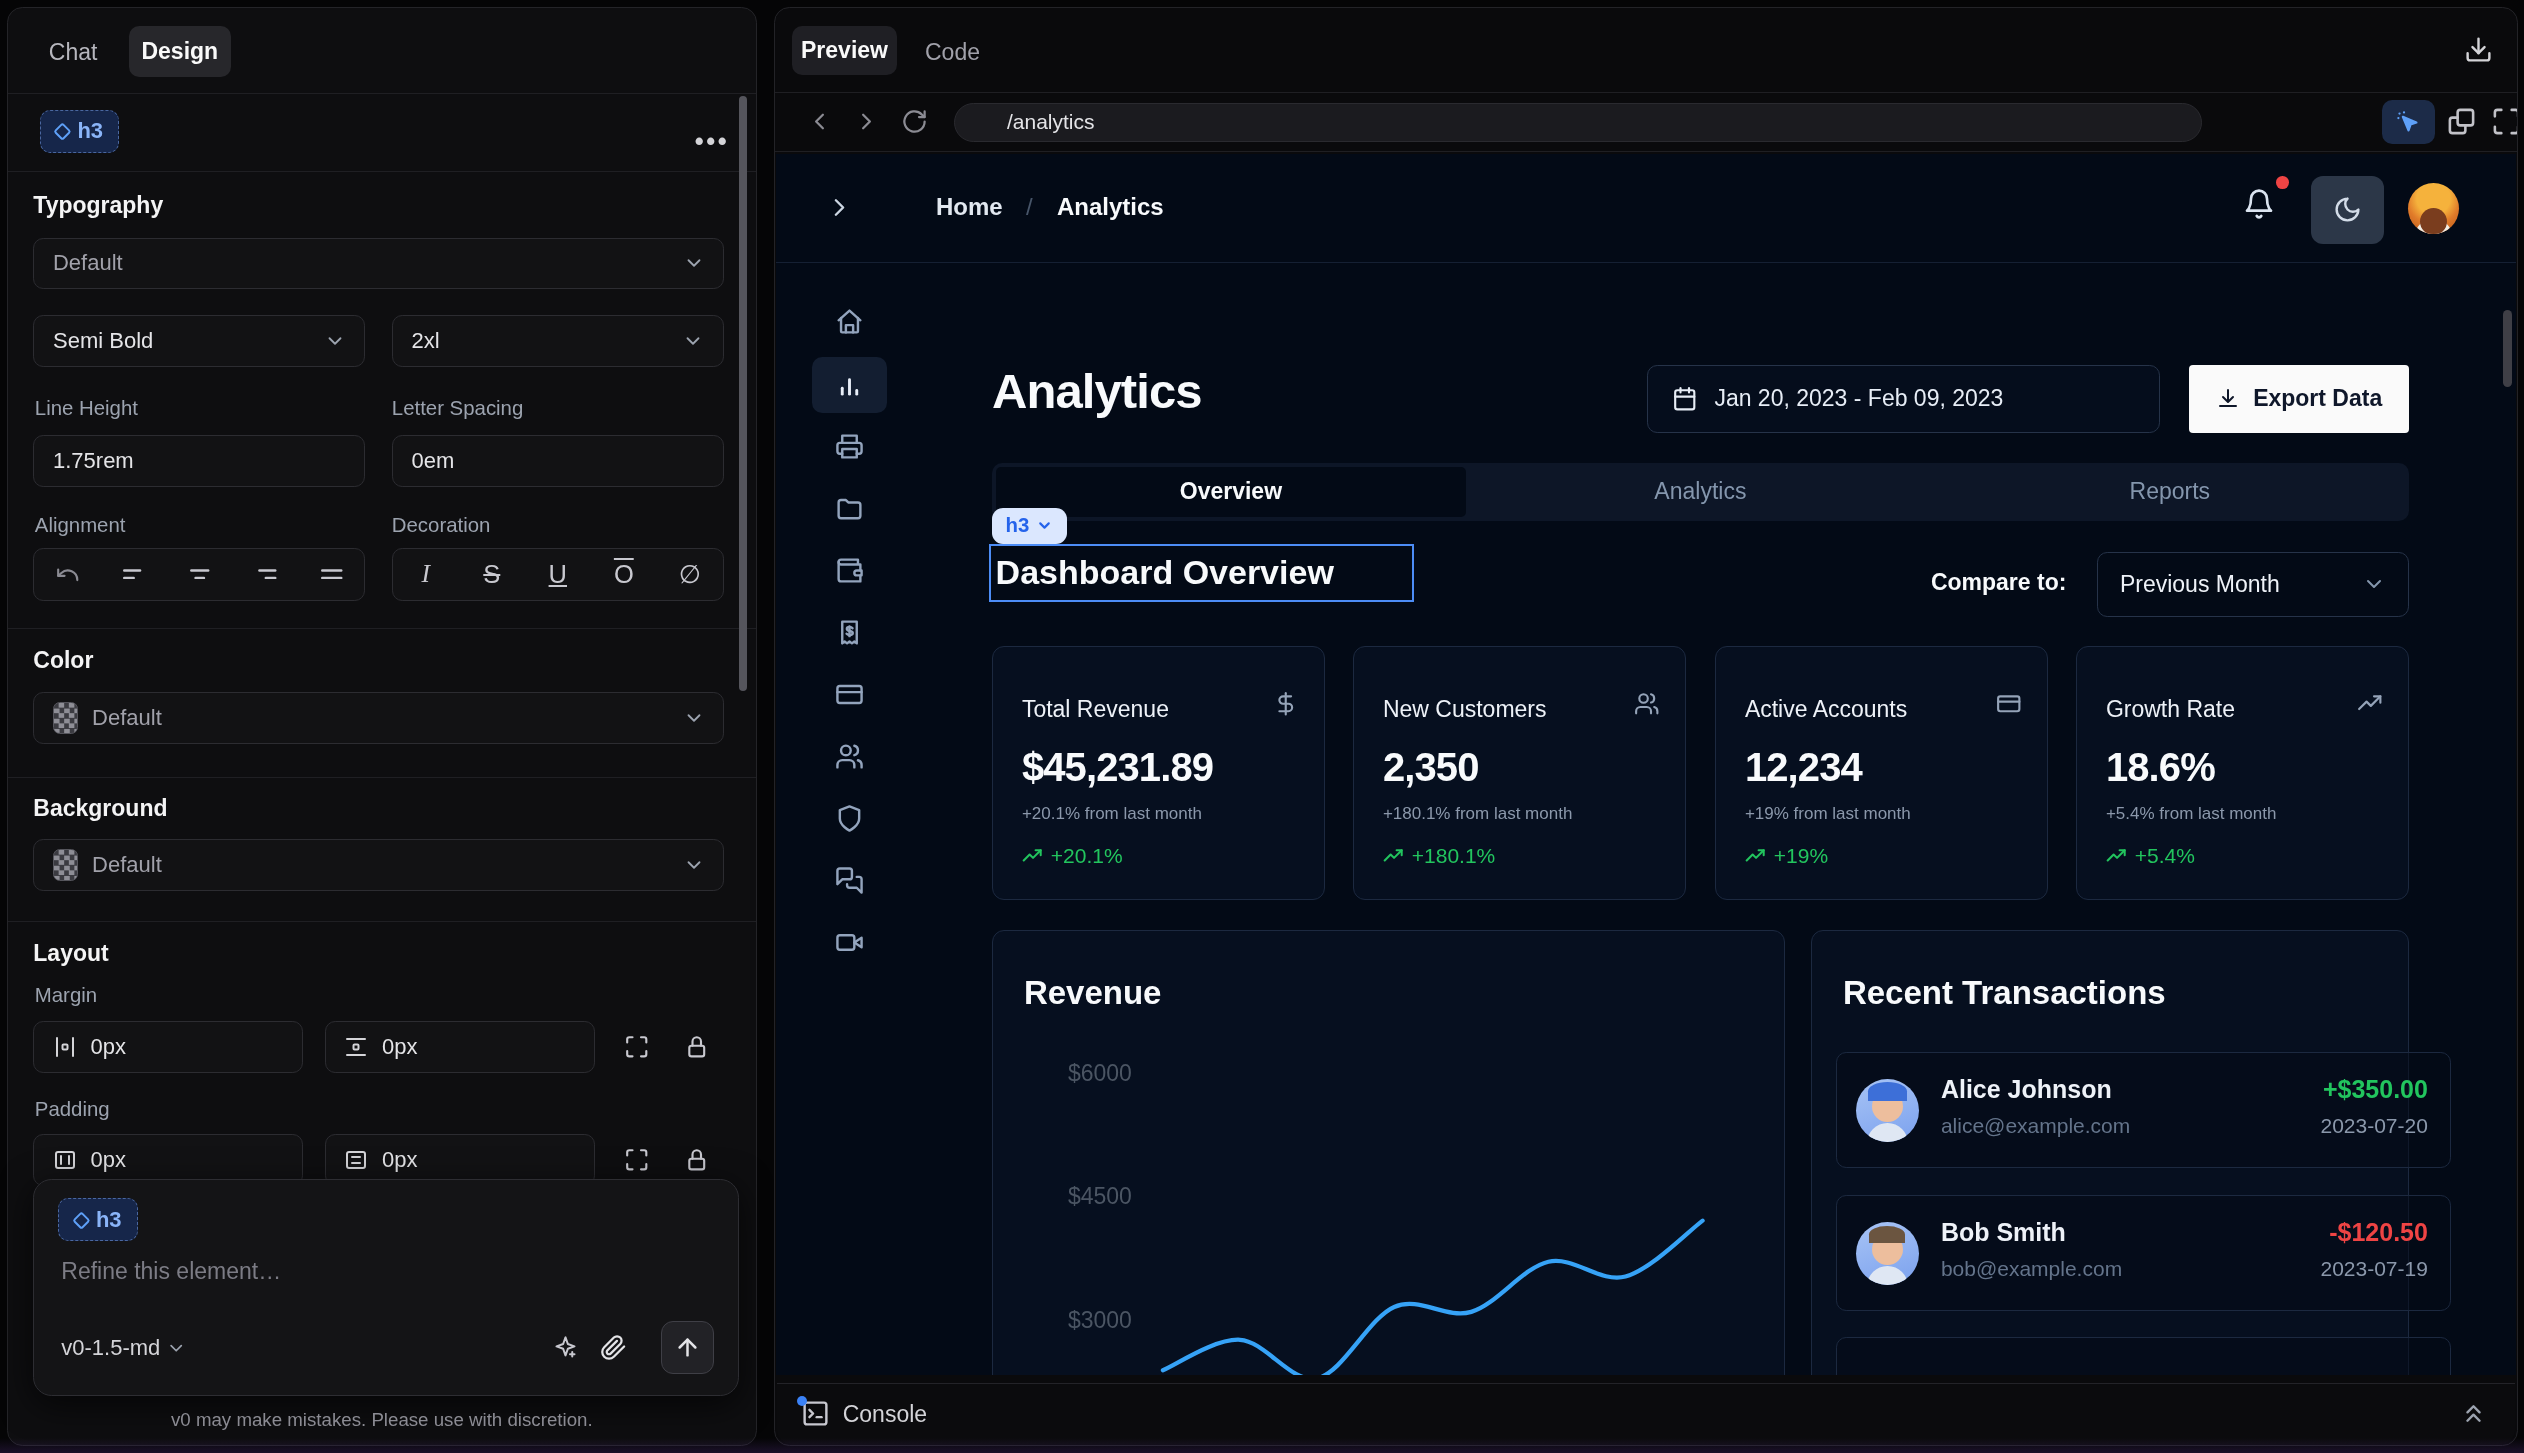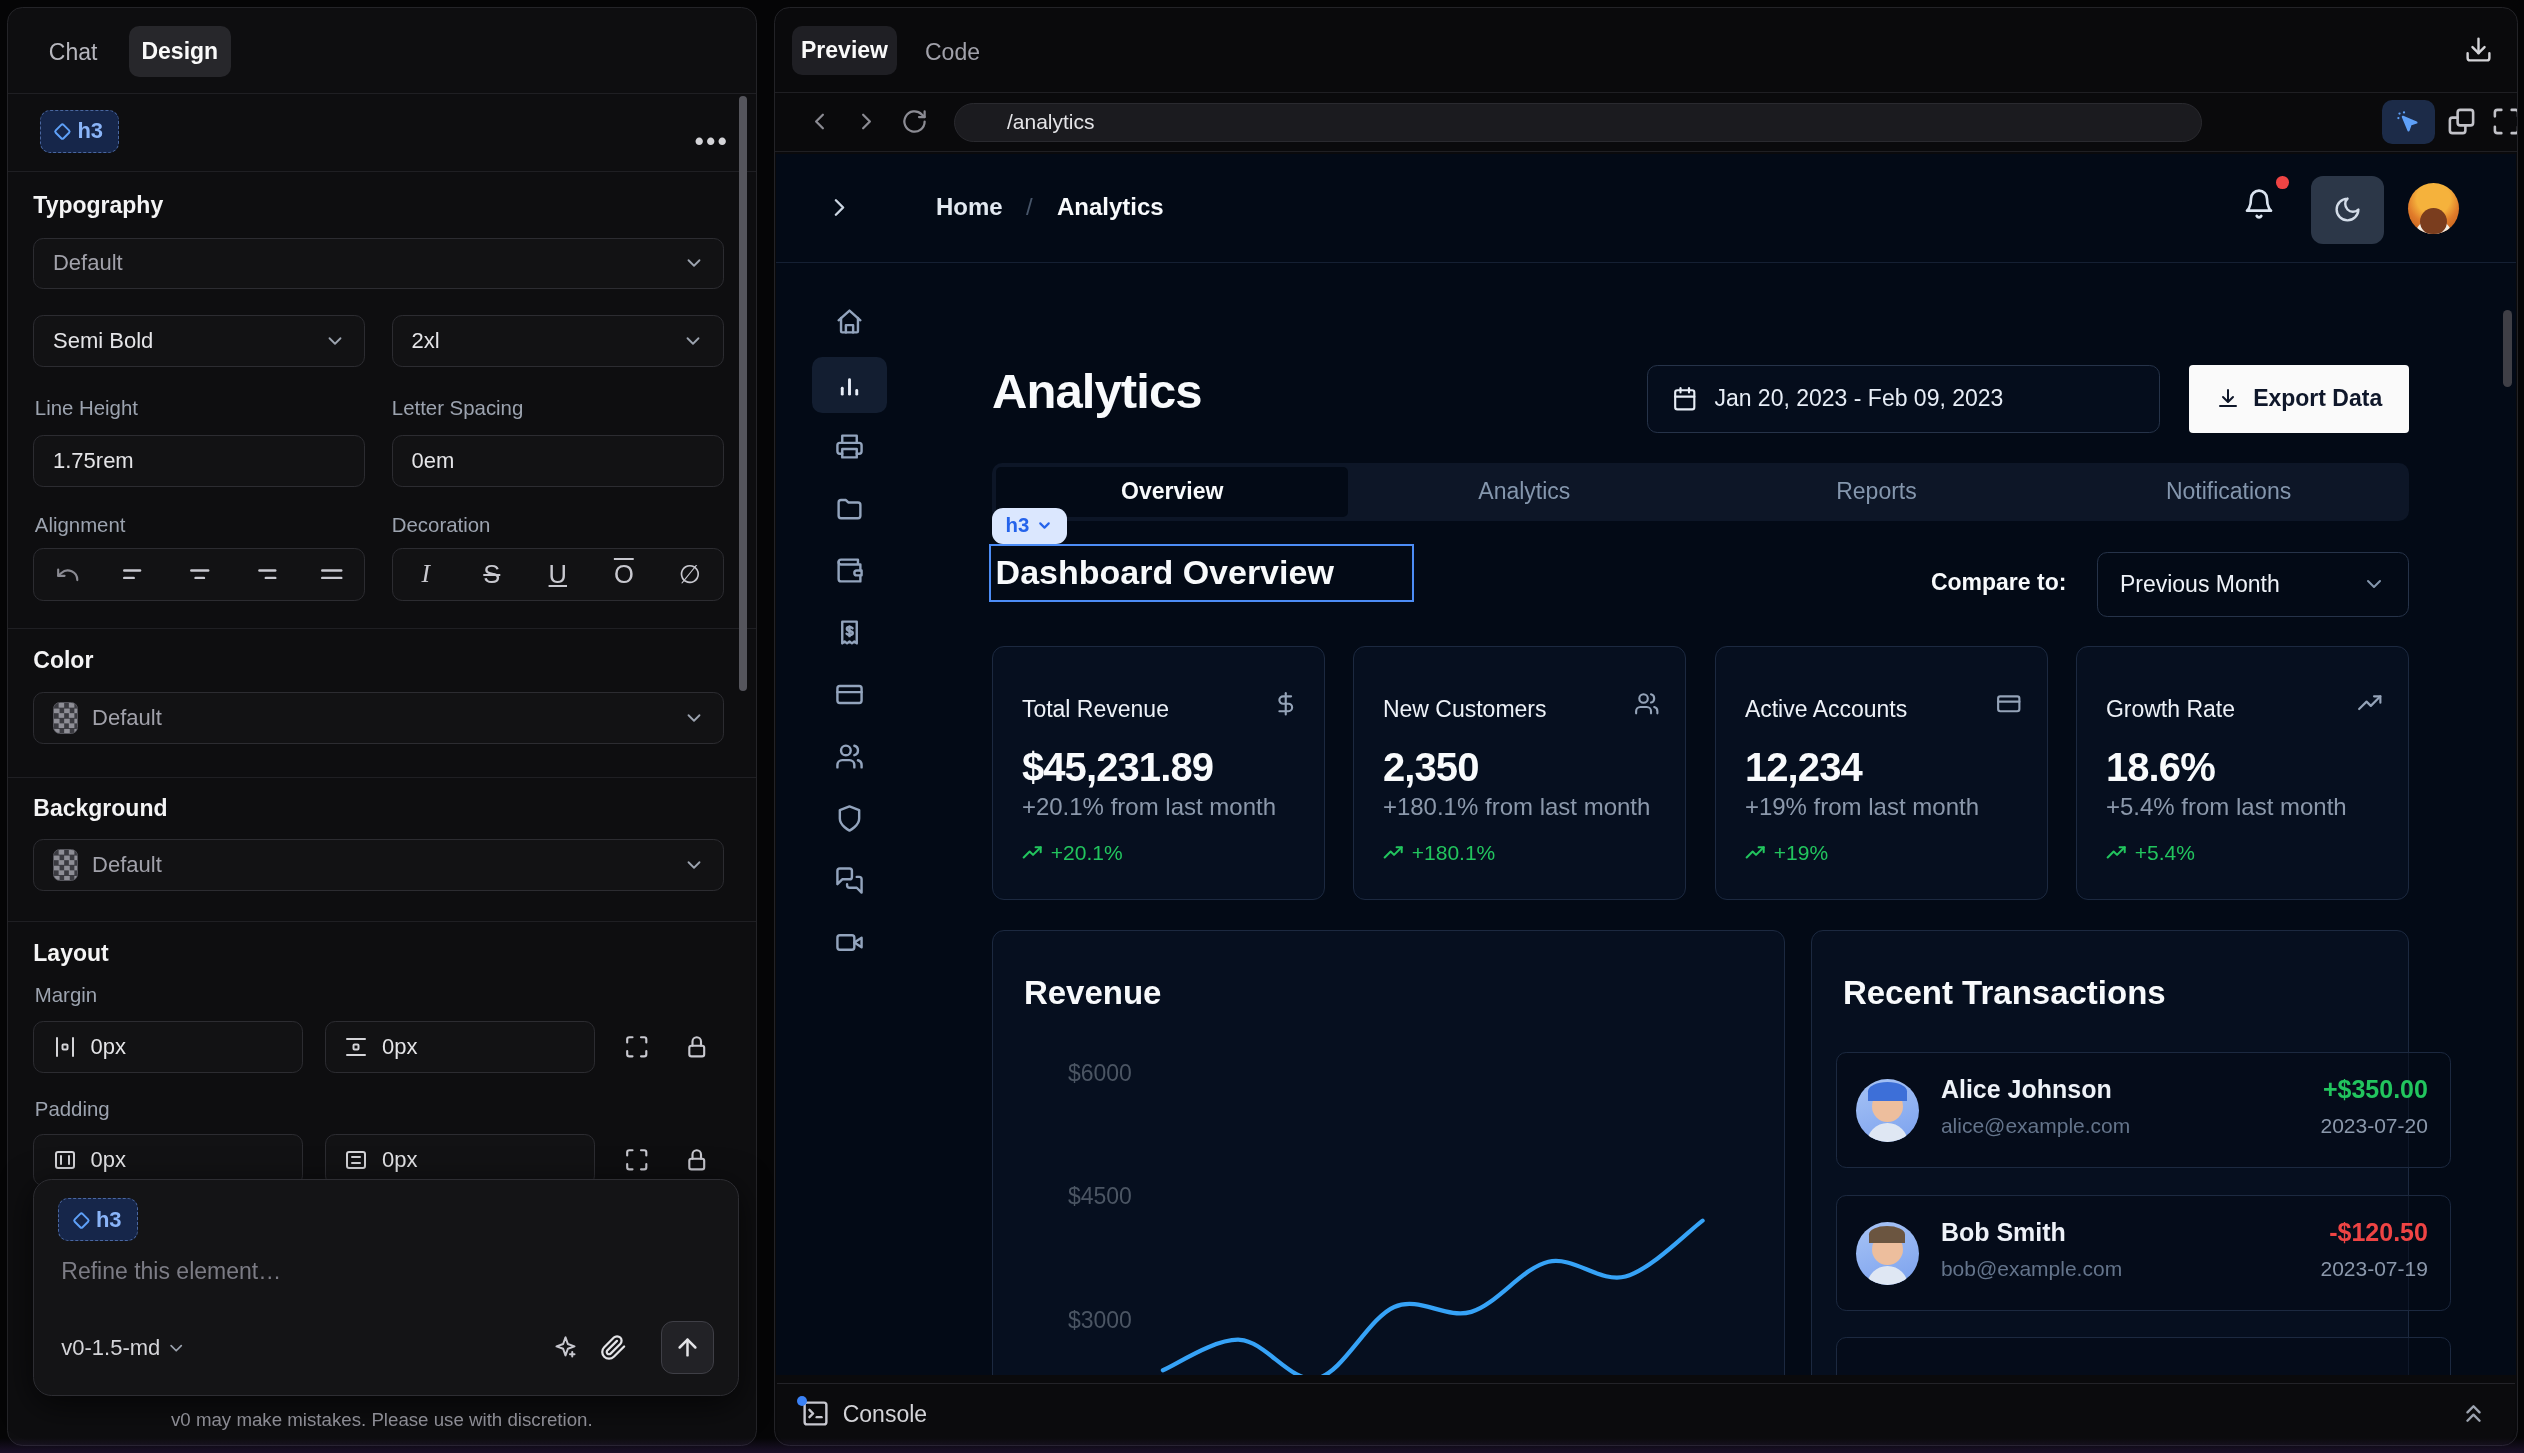--- a/index.html
+++ b/index.html
@@ -71,21 +71,21 @@
   .h3pill { position:absolute; top:245px; left:0; height:36px; padding:0 13.6px; background:#dbe7fe; border-radius:11px; display:flex; align-items:center; gap:6.8px; color:#2563eb; font-size:20.4px; font-weight:700; z-index:3; }
   .sect-box { position:absolute; top:281px; left:-3.4px; width:425px; height:58px; border:2.1px solid #4d8df6; display:flex; align-items:center; padding-left:5.1px; }
   .sect-title { font-size:34px; font-weight:600; }
   .cmp-label { position:absolute; top:306px; left:939px; font-size:23px; font-weight:600; }
   .cmp-sel { position:absolute; top:289px; left:1105px; width:312px; height:65px; border:0.9px solid #263349; border-radius:10.2px; display:flex; align-items:center; padding:0 22px; font-size:23px; color:#eef2f8; }
   .cmp-sel svg { margin-left:auto; color:#8496ad; }
   .stat { position:absolute; top:383px; width:333px; height:254px; background:#060f1f; border:0.9px solid #1c2940; border-radius:12px; padding:49px 29px 0; }
   .stat .lbl { font-size:23px; font-weight:500; color:#eef2f8; }
   .stat .sic { position:absolute; right:25.5px; top:44px; color:#94a3b8; }
   .stat .val { margin-top:22px; font-size:40px; font-weight:700; letter-spacing:-0.9px; }
-  .stat .sub { margin-top:3px; font-size:24px; color:#8b98ab; }
+  .stat .sub { margin-top:14px; font-size:17px; color:#8b98ab; }
   .trend { margin-top:20.4px; display:flex; align-items:center; gap:8.5px; font-size:21px; color:#22c55e; }
   .card { position:absolute; top:667px; height:612px; background:#060f1f; border:0.9px solid #1c2940; border-radius:12px; }
   .rev-card { left:0; width:793px; }
   .trx-card { left:819px; width:598px; }
   .card-title { position:absolute; top:43px; left:31px; font-size:33px; font-weight:700; }
   .ytick { position:absolute; left:75px; width:102px; font-size:23px; color:#4b5563; }
   .trx-item { position:absolute; left:24px; width:615px; height:116px; border:0.9px solid #1c2940; border-radius:10.2px; background:rgba(3,10,22,.5); }
   .trx-avatar { position:absolute; left:18.7px; top:26px; width:63px; height:63px; border-radius:50%; background:linear-gradient(160deg,#a8c4f5,#7ba1ee); overflow:hidden; }
   .trx-avatar::before { content:""; position:absolute; left:16px; top:12px; width:31px; height:31px; border-radius:50%; background:#edbe9d; }
   .trx-avatar.alice::after { content:""; position:absolute; left:12px; top:3.4px; width:39px; height:18.7px; border-radius:50% 50% 0 0; background:#3d6fd8; }
@@ -497,21 +497,20 @@
             <path d="m7 10 5 5 5-5"></path>
             <path d="M4 19h16"></path>
           </svg>
         <span>Export Data</span>
       </div>
 
       <div class="tabsbar">
         <div class="atab active">Overview</div>
         <div class="atab">Analytics</div>
         <div class="atab">Reports</div>
-        <div class="atab">Notifications</div>
       </div>
 
       <div class="h3pill">
         <span>h3</span>
         <svg width="17" height="17" viewBox="0 0 24 24" fill="none" stroke="#2563eb" stroke-width="3" stroke-linecap="round" stroke-linejoin="round">
             <path d="m6 9 6 6 6-6"></path>
           </svg>
       </div>
       <div class="sect-box">
         <span class="sect-title">Dashboard Overview</span>

